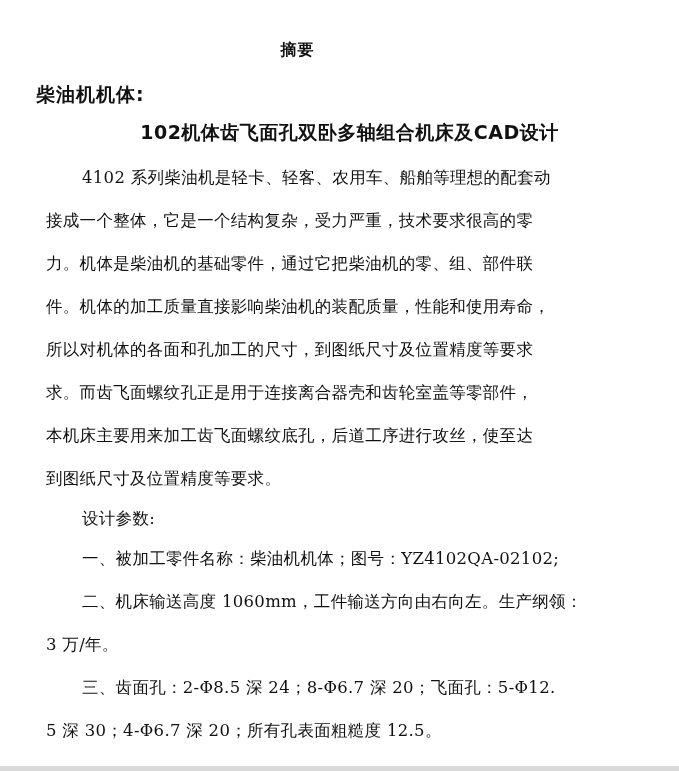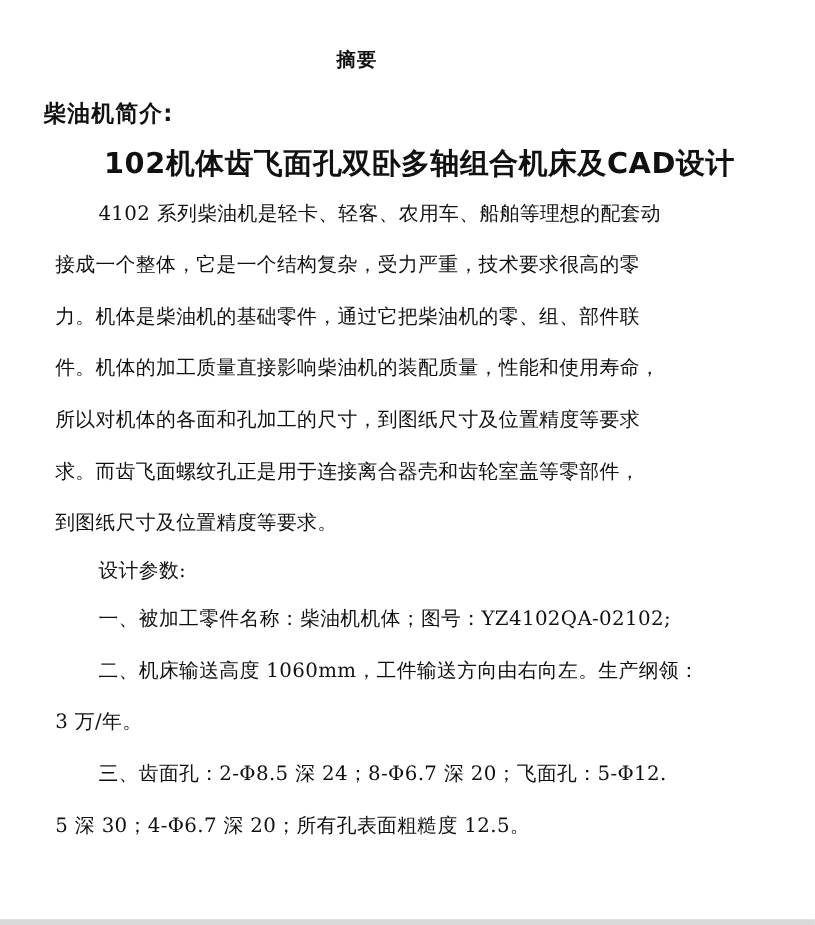--- a/index.html
+++ b/index.html
@@ -41,21 +41,21 @@
       font-size: 19px;
       letter-spacing: 1px;
     }
     .doc-title {
       position: absolute;
       left: 0; width: 679px;
       top: 120px;
       text-align: center;
       font-family: "DejaVu Sans", "Liberation Sans", sans-serif;
       font-weight: bold;
-      font-size: 24px;
+      font-size: 19px;
       letter-spacing: 0.5px;
       padding-left: 20px;
       box-sizing: border-box;
     }
     .body-text {
       position: absolute;
       left: 46px;
       width: 550px;
       top: 156px;
       font-size: 16.5px;
@@ -73,31 +73,32 @@
       background: #d9d9d9;
     }
   </style>
 </head>
 <body>
 
 <div class="page">
 
   <div class="abstract-title">摘要</div>
 
-  <div class="section-title">柴油机简介:</div>
+  <div class="section-title">柴油机机体:</div>
 
   <div class="doc-title">102机体齿飞面孔双卧多轴组合机床及CAD设计</div>
 
   <div class="body-text">
     <span class="line indent">4102 系列柴油机是轻卡、轻客、农用车、船舶等理想的配套动</span>
     <span class="line">接成一个整体，它是一个结构复杂，受力严重，技术要求很高的零</span>
     <span class="line">力。机体是柴油机的基础零件，通过它把柴油机的零、组、部件联</span>
     <span class="line">件。机体的加工质量直接影响柴油机的装配质量，性能和使用寿命，</span>
     <span class="line">所以对机体的各面和孔加工的尺寸，到图纸尺寸及位置精度等要求</span>
     <span class="line">求。而齿飞面螺纹孔正是用于连接离合器壳和齿轮室盖等零部件，</span>
+    <span class="line">本机床主要用来加工齿飞面螺纹底孔，后道工序进行攻丝，使至达</span>
     <span class="line short">到图纸尺寸及位置精度等要求。</span>
 
     <span class="line short indent">设计参数:</span>
 
     <span class="line indent">一、被加工零件名称：柴油机机体；图号：YZ4102QA-02102;</span>
 
     <span class="line indent">二、机床输送高度 1060mm，工件输送方向由右向左。生产纲领：</span>
     <span class="line">3 万/年。</span>
 
     <span class="line indent">三、齿面孔：2-Φ8.5 深 24；8-Φ6.7 深 20；飞面孔：5-Φ12.</span>

